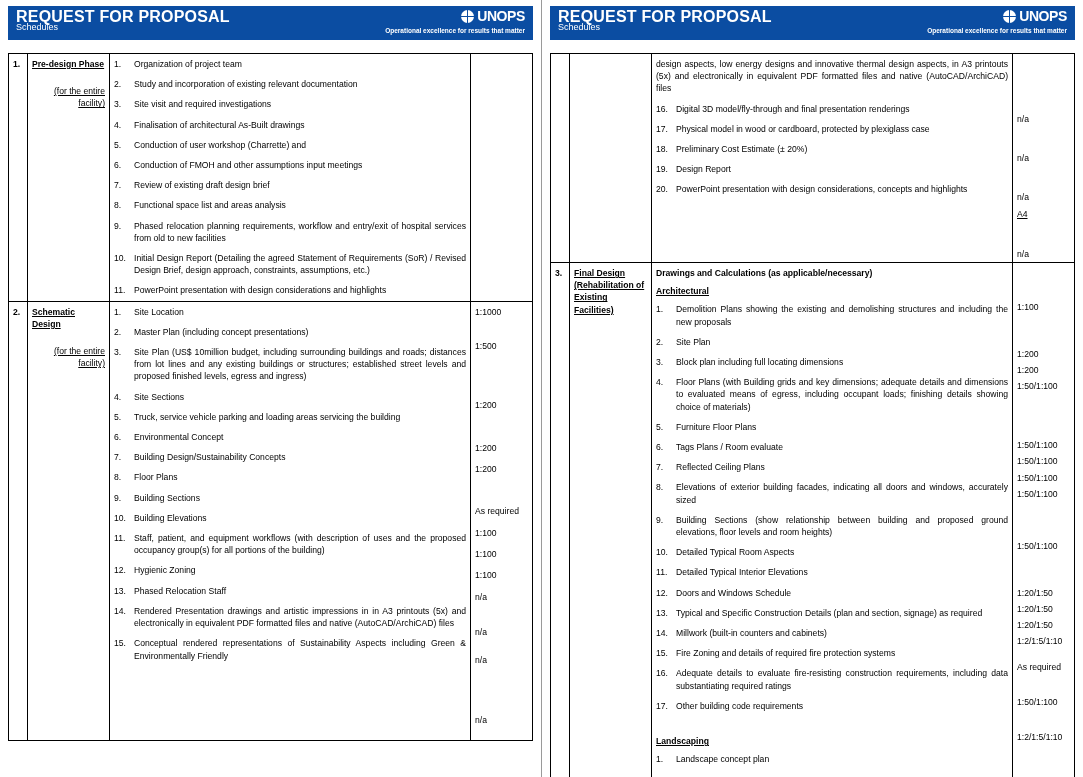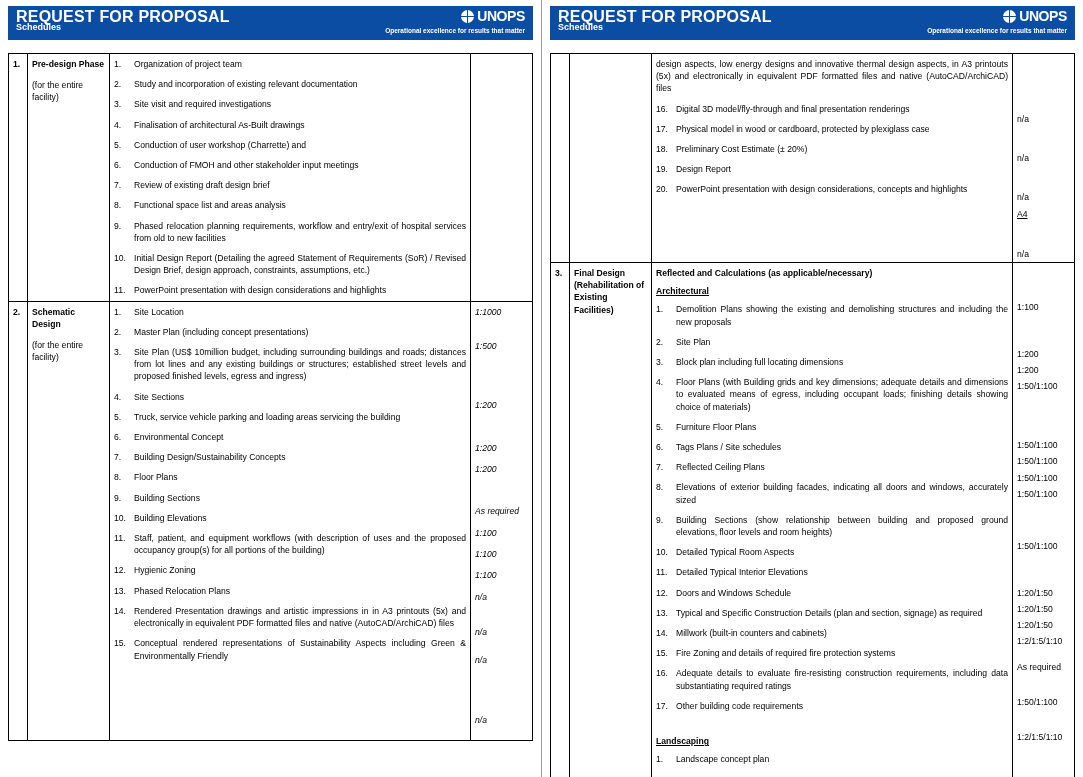--- a/index.html
+++ b/index.html
@@ -53,21 +53,21 @@
     top: 2px;
     font-size: 16px;
     font-weight: bold;
     letter-spacing: .2px;
   }
   .hdr .sched {
     position: absolute;
     left: 8px;
     top: 16px;
     font-size: 9px;
-    font-weight: bold;
+    font-weight: normal;
   }
   .hdr .brand {
     position: absolute;
     right: 8px;
     top: 2px;
     font-size: 14px;
     font-weight: bold;
     letter-spacing: -.4px;
     display: flex;
     align-items: center;
@@ -114,24 +114,26 @@
     border: 1px solid #000;
     vertical-align: top;
     padding: 4px 4px 4px 4px;
     font-size: 8.6px;
     line-height: 1.42;
   }
 
   .phase-title {
     font-weight: bold;
     padding-left: 0;
+    text-decoration: underline;
   }
   .phase-sub {
-    margin-top: 9px;
+    margin-top: 15px;
     font-weight: normal;
+    text-align: right;
   }
   .numcell { font-weight: bold; text-align: left; }
 
   ol.items {
     margin: 0;
     padding: 0;
     list-style: none;
   }
   ol.items > li {
     position: relative;
@@ -190,21 +192,21 @@
             <div>Pre-design Phase</div>
             <div class="phase-sub">(for the entire facility)</div>
           </td>
           <td>
             <ol class="items">
               <li><span class="n">1.</span><span>Organization of project team</span></li>
               <li><span class="n">2.</span><span>Study and incorporation of existing relevant documentation</span></li>
               <li><span class="n">3.</span><span>Site visit and required investigations</span></li>
               <li><span class="n">4.</span><span>Finalisation of architectural As-Built drawings</span></li>
               <li><span class="n">5.</span><span>Conduction of user workshop (Charrette) and</span></li>
-              <li><span class="n">6.</span><span>Conduction of FMOH and other stakeholder input meetings</span></li>
+              <li><span class="n">6.</span><span>Conduction of FMOH and other assumptions input meetings</span></li>
               <li><span class="n">7.</span><span>Review of existing draft design brief</span></li>
               <li><span class="n">8.</span><span>Functional space list and areas analysis</span></li>
               <li><span class="n">9.</span><span>Phased relocation planning requirements, workflow and entry/exit of hospital services from old to new facilities</span></li>
               <li><span class="n">10.</span><span>Initial Design Report (Detailing the agreed Statement of Requirements (SoR) / Revised Design Brief, design approach, constraints, assumptions, etc.)</span></li>
               <li><span class="n">11.</span><span>PowerPoint presentation with design considerations and highlights</span></li>
             </ol>
           </td>
           <td></td>
         </tr>
 
@@ -221,27 +223,27 @@
               <li><span class="n">3.</span><span>Site Plan (US$ 10million budget, including surrounding buildings and roads; distances from lot lines and any existing buildings or structures; established street levels and proposed finished levels, egress and ingress)</span></li>
               <li><span class="n">4.</span><span>Site Sections</span></li>
               <li><span class="n">5.</span><span>Truck, service vehicle parking and loading areas servicing the building</span></li>
               <li><span class="n">6.</span><span>Environmental Concept</span></li>
               <li><span class="n">7.</span><span>Building Design/Sustainability Concepts</span></li>
               <li><span class="n">8.</span><span>Floor Plans</span></li>
               <li><span class="n">9.</span><span>Building Sections</span></li>
               <li><span class="n">10.</span><span>Building Elevations</span></li>
               <li><span class="n">11.</span><span>Staff, patient, and equipment workflows (with description of uses and the proposed occupancy group(s) for all portions of the building)</span></li>
               <li><span class="n">12.</span><span>Hygienic Zoning</span></li>
-              <li><span class="n">13.</span><span>Phased  Relocation Plans</span></li>
+              <li><span class="n">13.</span><span>Phased  Relocation Staff</span></li>
               <li><span class="n">14.</span><span>Rendered Presentation drawings and artistic impressions in in A3 printouts (5x) and electronically in equivalent PDF formatted files and native (AutoCAD/ArchiCAD) files</span></li>
               <li><span class="n">15.</span><span>Conceptual rendered representations of Sustainability Aspects including Green &amp; Environmentally Friendly</span></li>
             </ol>
           </td>
           <td>
-            <div style="position:relative;height:430px;font-style:italic;">
+            <div style="position:relative;height:430px;">
               <div style="position:absolute;left:0;top:0;">1:1000</div>
               <div style="position:absolute;left:0;top:26px;margin-top:8px;">1:500</div>
               <div style="position:absolute;left:0;top:93px;">1:200</div>
               <div style="position:absolute;left:0;top:136px;">1:200</div>
               <div style="position:absolute;left:0;top:157px;">1:200</div>
               <div style="position:absolute;left:0;top:199px;">As required</div>
               <div style="position:absolute;left:0;top:221px;">1:100</div>
               <div style="position:absolute;left:0;top:242px;">1:100</div>
               <div style="position:absolute;left:0;top:263px;">1:100</div>
               <div style="position:absolute;left:0;top:285px;">n/a</div>
@@ -302,29 +304,29 @@
           </td>
         </tr>
 
         <tr>
           <td class="numcell">3.</td>
           <td class="phase-title">
             <div>Final Design</div>
             <div style="font-weight:bold;">(Rehabilitation of Existing Facilities)</div>
           </td>
           <td>
-            <div class="sub-head">Reflected  and Calculations (as applicable/necessary)</div>
+            <div class="sub-head">Drawings  and Calculations (as applicable/necessary)</div>
             <div class="group-head">Architectural</div>
             <ol class="items">
               <li><span class="n">1.</span><span>Demolition Plans showing the existing and demolishing structures and including the new proposals</span></li>
               <li><span class="n">2.</span><span>Site Plan</span></li>
               <li><span class="n">3.</span><span>Block plan including full locating dimensions</span></li>
               <li><span class="n">4.</span><span>Floor Plans (with Building grids and key dimensions; adequate details and dimensions to evaluated means of egress, including occupant loads; finishing details showing choice of materials)</span></li>
               <li><span class="n">5.</span><span>Furniture Floor Plans</span></li>
-              <li><span class="n">6.</span><span>Tags Plans / Site schedules</span></li>
+              <li><span class="n">6.</span><span>Tags Plans / Room evaluate</span></li>
               <li><span class="n">7.</span><span>Reflected Ceiling Plans</span></li>
               <li><span class="n">8.</span><span>Elevations of exterior building facades, indicating all doors and windows, accurately sized</span></li>
               <li><span class="n">9.</span><span>Building Sections (show relationship between building and proposed ground elevations, floor levels and room heights)</span></li>
               <li><span class="n">10.</span><span>Detailed Typical Room Aspects</span></li>
               <li><span class="n">11.</span><span>Detailed Typical Interior Elevations</span></li>
               <li><span class="n">12.</span><span>Doors and Windows Schedule</span></li>
               <li><span class="n">13.</span><span>Typical and Specific Construction Details (plan and section, signage) as required</span></li>
               <li><span class="n">14.</span><span>Millwork (built-in counters and cabinets)</span></li>
               <li><span class="n">15.</span><span>Fire Zoning and details of required fire protection systems</span></li>
               <li><span class="n">16.</span><span>Adequate details to evaluate fire-resisting construction requirements, including data substantiating required ratings</span></li>

